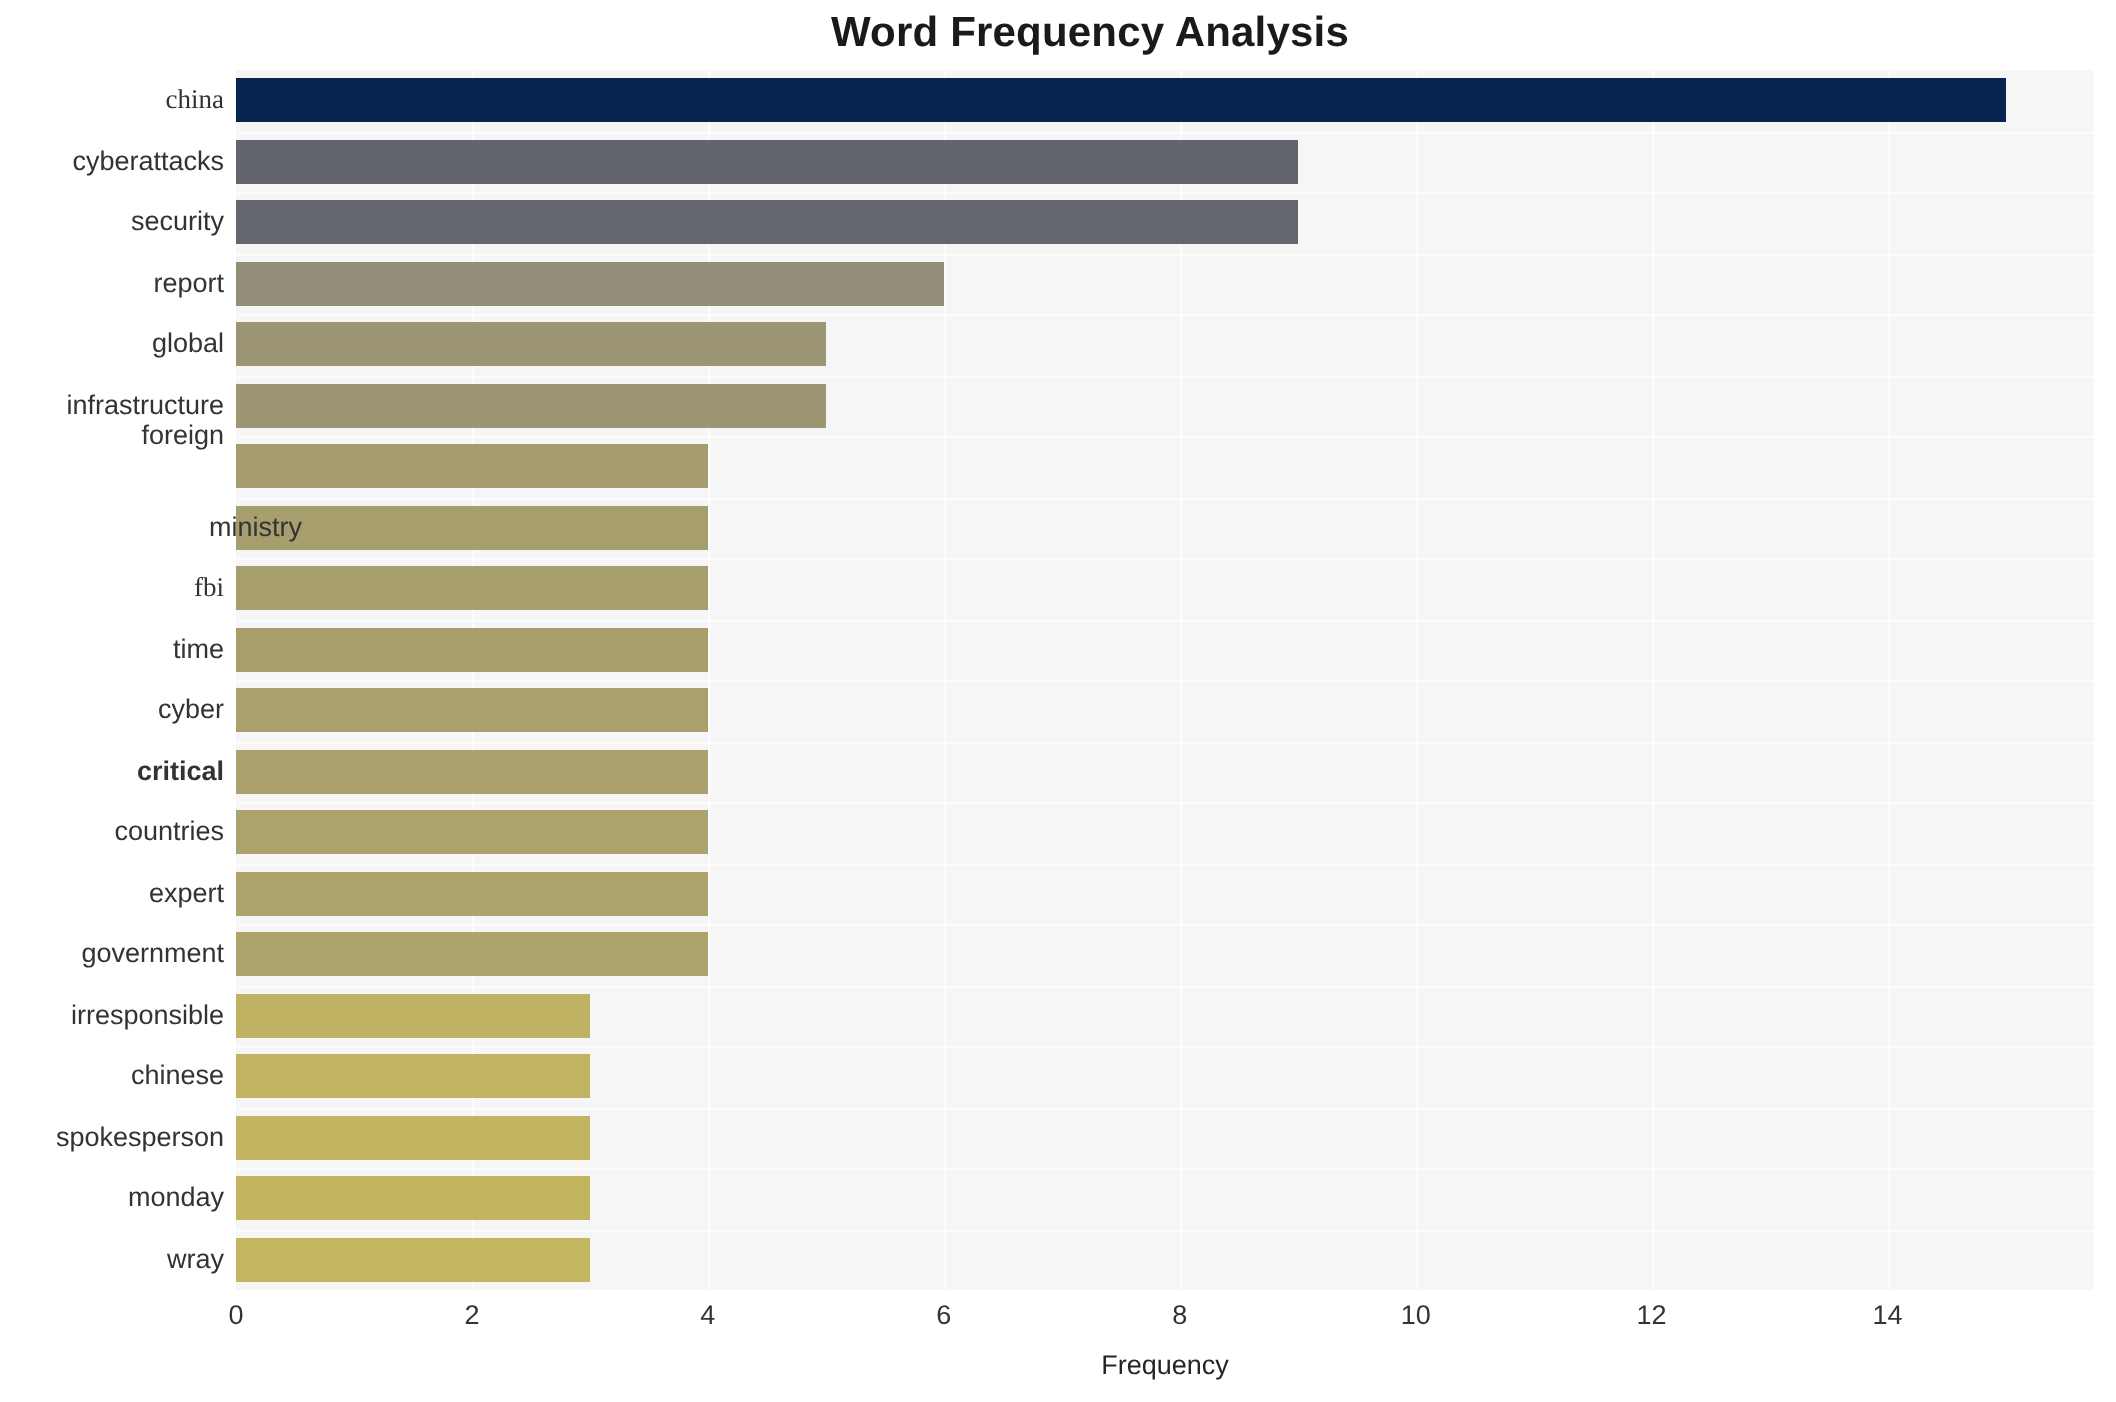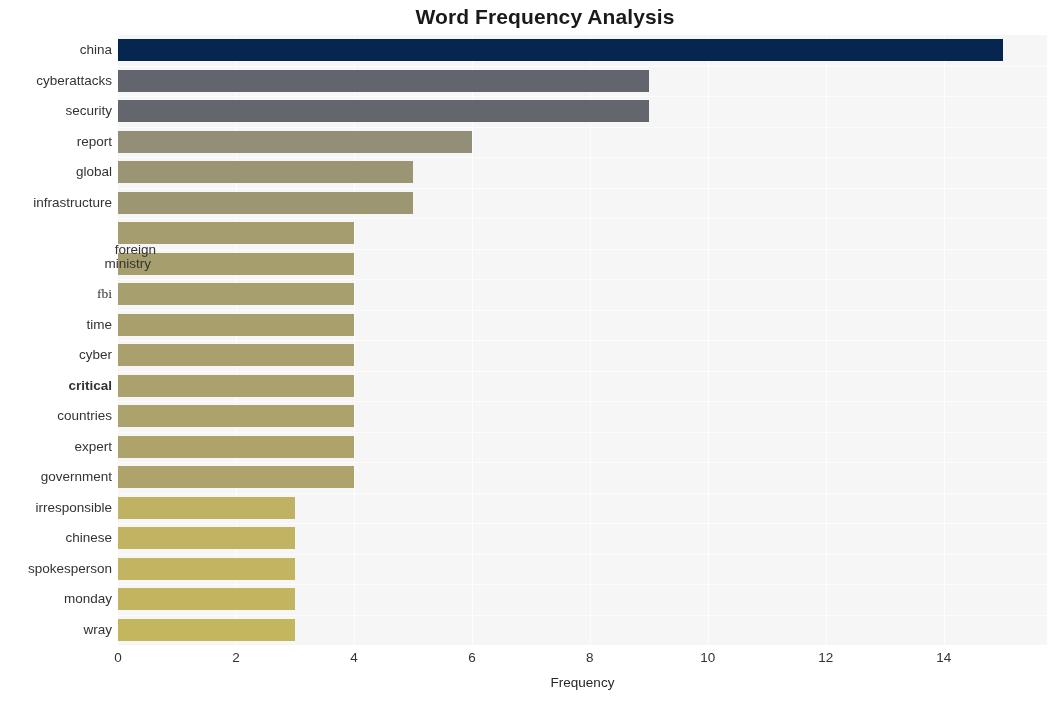--- a/index.html
+++ b/index.html
@@ -163,27 +163,27 @@
         <div class="bar" title="government: 4" style="width: 235.937px; top: 431.25px; background: rgb(174, 164, 107);"></div>
         <div class="bar" title="irresponsible: 3" style="width: 176.952px; top: 461.75px; background: rgb(192, 178, 99);"></div>
         <div class="bar" title="chinese: 3" style="width: 176.952px; top: 492.25px; background: rgb(193, 179, 98);"></div>
         <div class="bar" title="spokesperson: 3" style="width: 176.952px; top: 522.75px; background: rgb(194, 180, 97);"></div>
         <div class="bar" title="monday: 3" style="width: 176.952px; top: 553.25px; background: rgb(195, 181, 96);"></div>
         <div class="bar" title="wray: 3" style="width: 176.952px; top: 583.75px; background: rgb(196, 182, 95);"></div>
       </div>
   </div>
 
   <div class="ytick-wrap" id="yticks">
-      <div class="ytick-inner" style="top: 42.25px;">china</div>
+      <div class="ytick-inner" style="top: 42.25px; font-family: Liberation Serif, serif;">china</div>
       <div class="ytick-inner" style="top: 72.75px;">cyberattacks</div>
       <div class="ytick-inner" style="top: 103.25px;">security</div>
       <div class="ytick-inner" style="top: 133.75px;">report</div>
       <div class="ytick-inner" style="top: 164.25px;">global</div>
       <div class="ytick-inner" style="top: 194.75px;">infrastructure</div>
-      <div class="ytick-inner" style="top: 242px; padding-left: 44px;">foreign</div>
+      <div class="ytick-inner" style="top: 210px;">foreign</div>
       <div class="ytick-inner" style="top: 255.75px; margin-left: 39px;">ministry</div>
       <div class="ytick-inner" style="top: 286.25px; font-family: Liberation Serif, serif;">fbi</div>
       <div class="ytick-inner" style="top: 316.75px;">time</div>
       <div class="ytick-inner" style="top: 347.25px;">cyber</div>
       <div class="ytick-inner" style="top: 377.75px; font-weight: bold;">critical</div>
       <div class="ytick-inner" style="top: 408.25px;">countries</div>
       <div class="ytick-inner" style="top: 438.75px;">expert</div>
       <div class="ytick-inner" style="top: 469.25px;">government</div>
       <div class="ytick-inner" style="top: 499.75px;">irresponsible</div>
       <div class="ytick-inner" style="top: 530.25px; text-align: right;">chinese</div>

